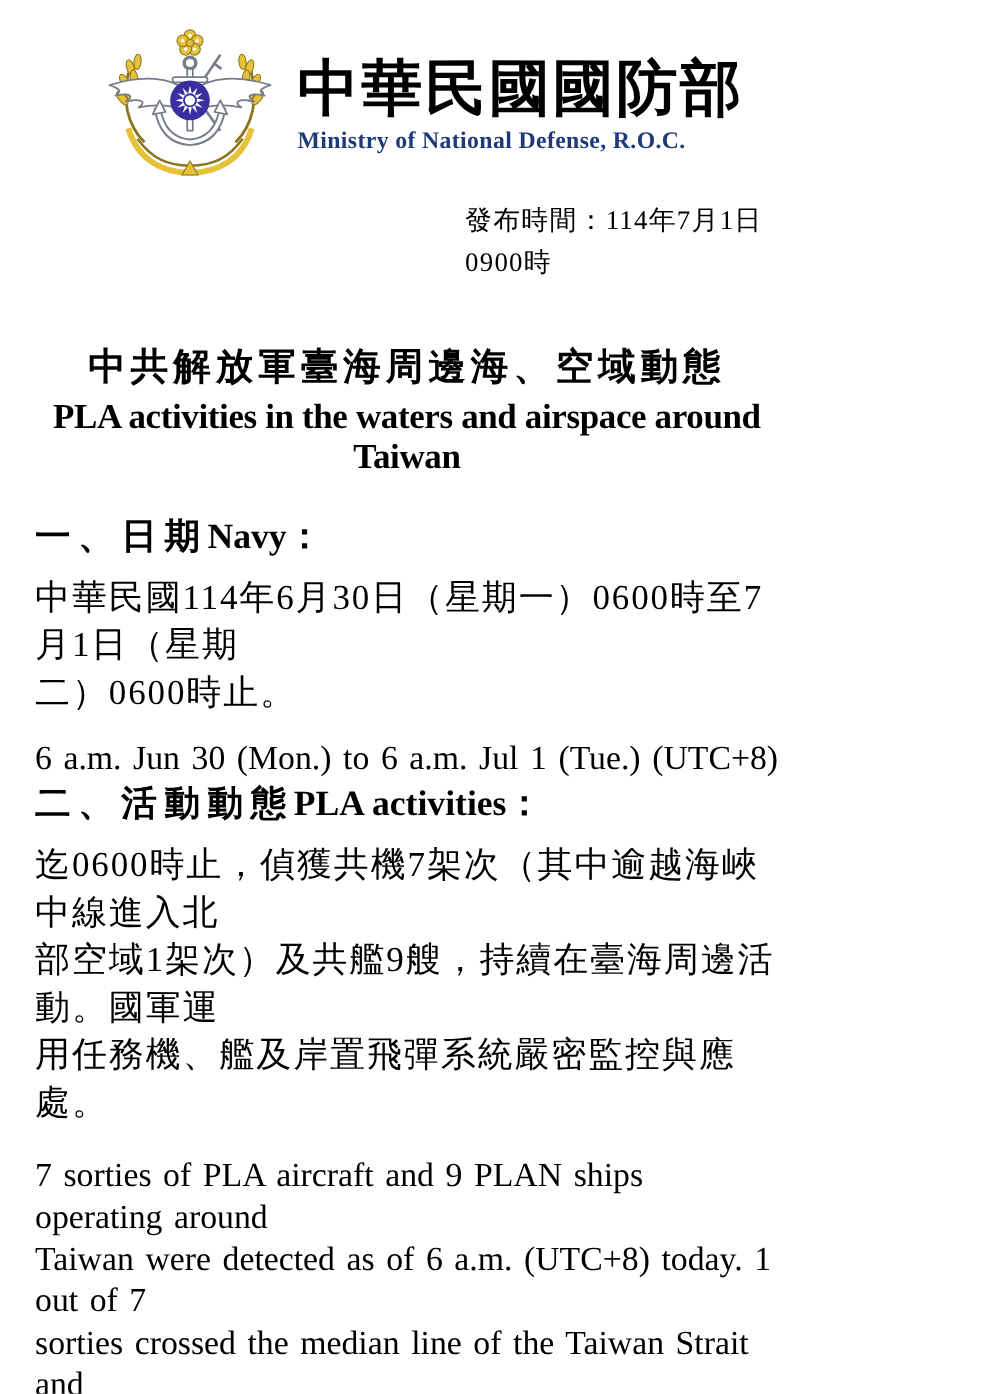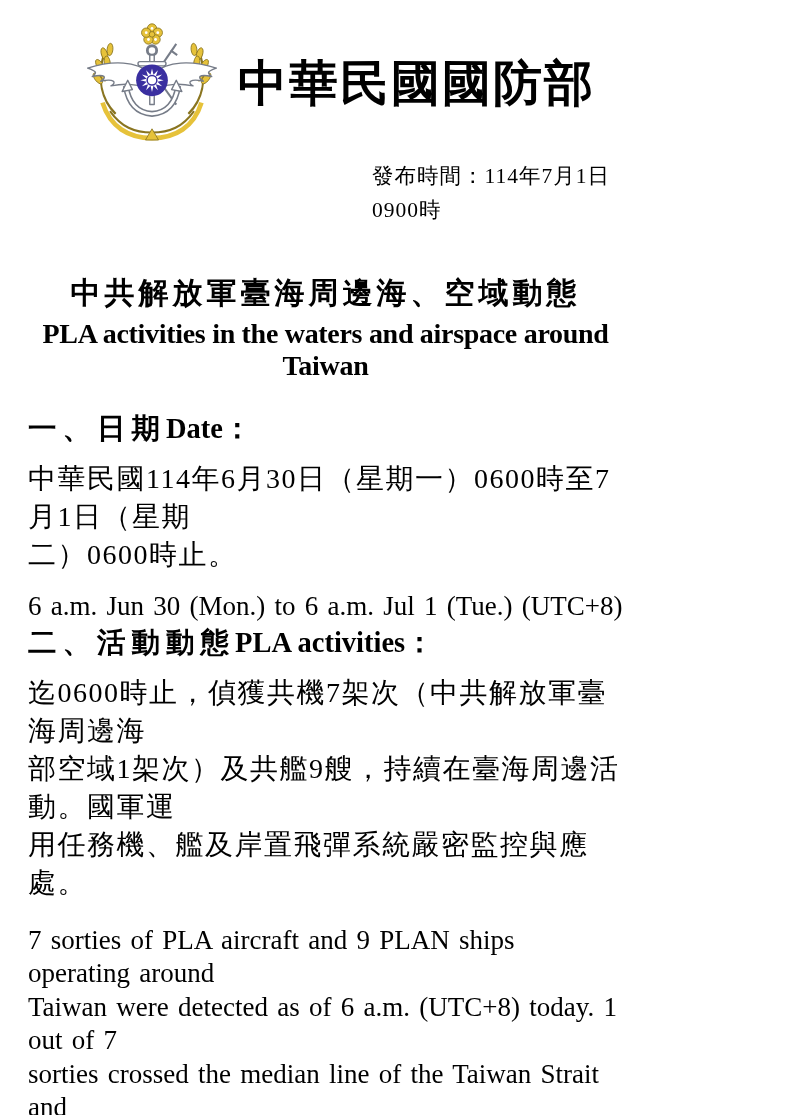--- a/index.html
+++ b/index.html
@@ -126,43 +126,44 @@
         <path class="w-fill" d="M107 74 L101 62 L96 72 Z"></path>
 
         <circle class="b-fill" cx="75" cy="62" r="17"></circle>
         <polygon class="sun" points="87.5,62 80.8,63.6 85.8,68.3 79.2,66.2 81.3,72.8 76.6,67.8 75,74.5 73.4,67.8 68.7,72.8 70.8,66.2 64.2,68.3 69.2,63.6 62.5,62 69.2,60.4 64.2,55.7 70.8,57.8 68.7,51.2 73.4,56.2 75,49.5 76.6,56.2 81.3,51.2 79.2,57.8 85.8,55.7 80.8,60.4"></polygon>
         <circle cx="75" cy="62" r="5.2" fill="none" stroke="var(--emblem-blue)" stroke-width="1.6"></circle>
         <circle class="sun" cx="75" cy="62" r="3.6"></circle>
       </svg>
 
       <div class="logo-text">
         <div class="org-zh">中華民國國防部</div>
+        <div class="org-en">Ministry of National Defense, R.O.C.</div>
       </div>
     </div>
 
     <div class="release">
       <div class="zh">發布時間：114年7月1日0900時</div>
     </div>
   </header>
 
   <main>
     <div class="title">
       <div class="zh">中共解放軍臺海周邊海、空域動態</div>
       <div class="en">PLA activities in the waters and airspace around Taiwan</div>
     </div>
 
-    <h2 class="sec-heading first"><span class="h-zh">一、日期</span><span class="h-en">Date：</span></h2>
+    <h2 class="sec-heading first"><span class="h-zh">一、日期</span><span class="h-en">Navy：</span></h2>
 
     <p class="para zh">中華民國114年6月30日（星期一）0600時至7月1日（星期
 二）0600時止。</p>
     <p class="para en">6 a.m. Jun  30 (Mon.) to 6 a.m. Jul 1 (Tue.) (UTC+8)</p>
 
     <h2 class="sec-heading second"><span class="h-zh">二、活動動態</span><span class="h-en">PLA activities：</span></h2>
 
-    <p class="para zh">迄0600時止，偵獲共機7架次（中共解放軍臺海周邊海
+    <p class="para zh">迄0600時止，偵獲共機7架次（其中逾越海峽中線進入北
 部空域1架次）及共艦9艘，持續在臺海周邊活動。國軍運
 用任務機、艦及岸置飛彈系統嚴密監控與應處。</p>
     <p class="para en act">7 sorties of PLA aircraft and 9 PLAN ships operating around
 Taiwan were detected as of 6 a.m. (UTC+8) today. 1 out of 7
 sorties crossed the median line of the Taiwan Strait and
 entered Taiwan’s northern ADIZ. ROC Armed Forces have
 monitored the situation and employed CAP aircraft, Navy
 ships, and coastal missile systems in response to detected
 activities.</p>
   </main>

